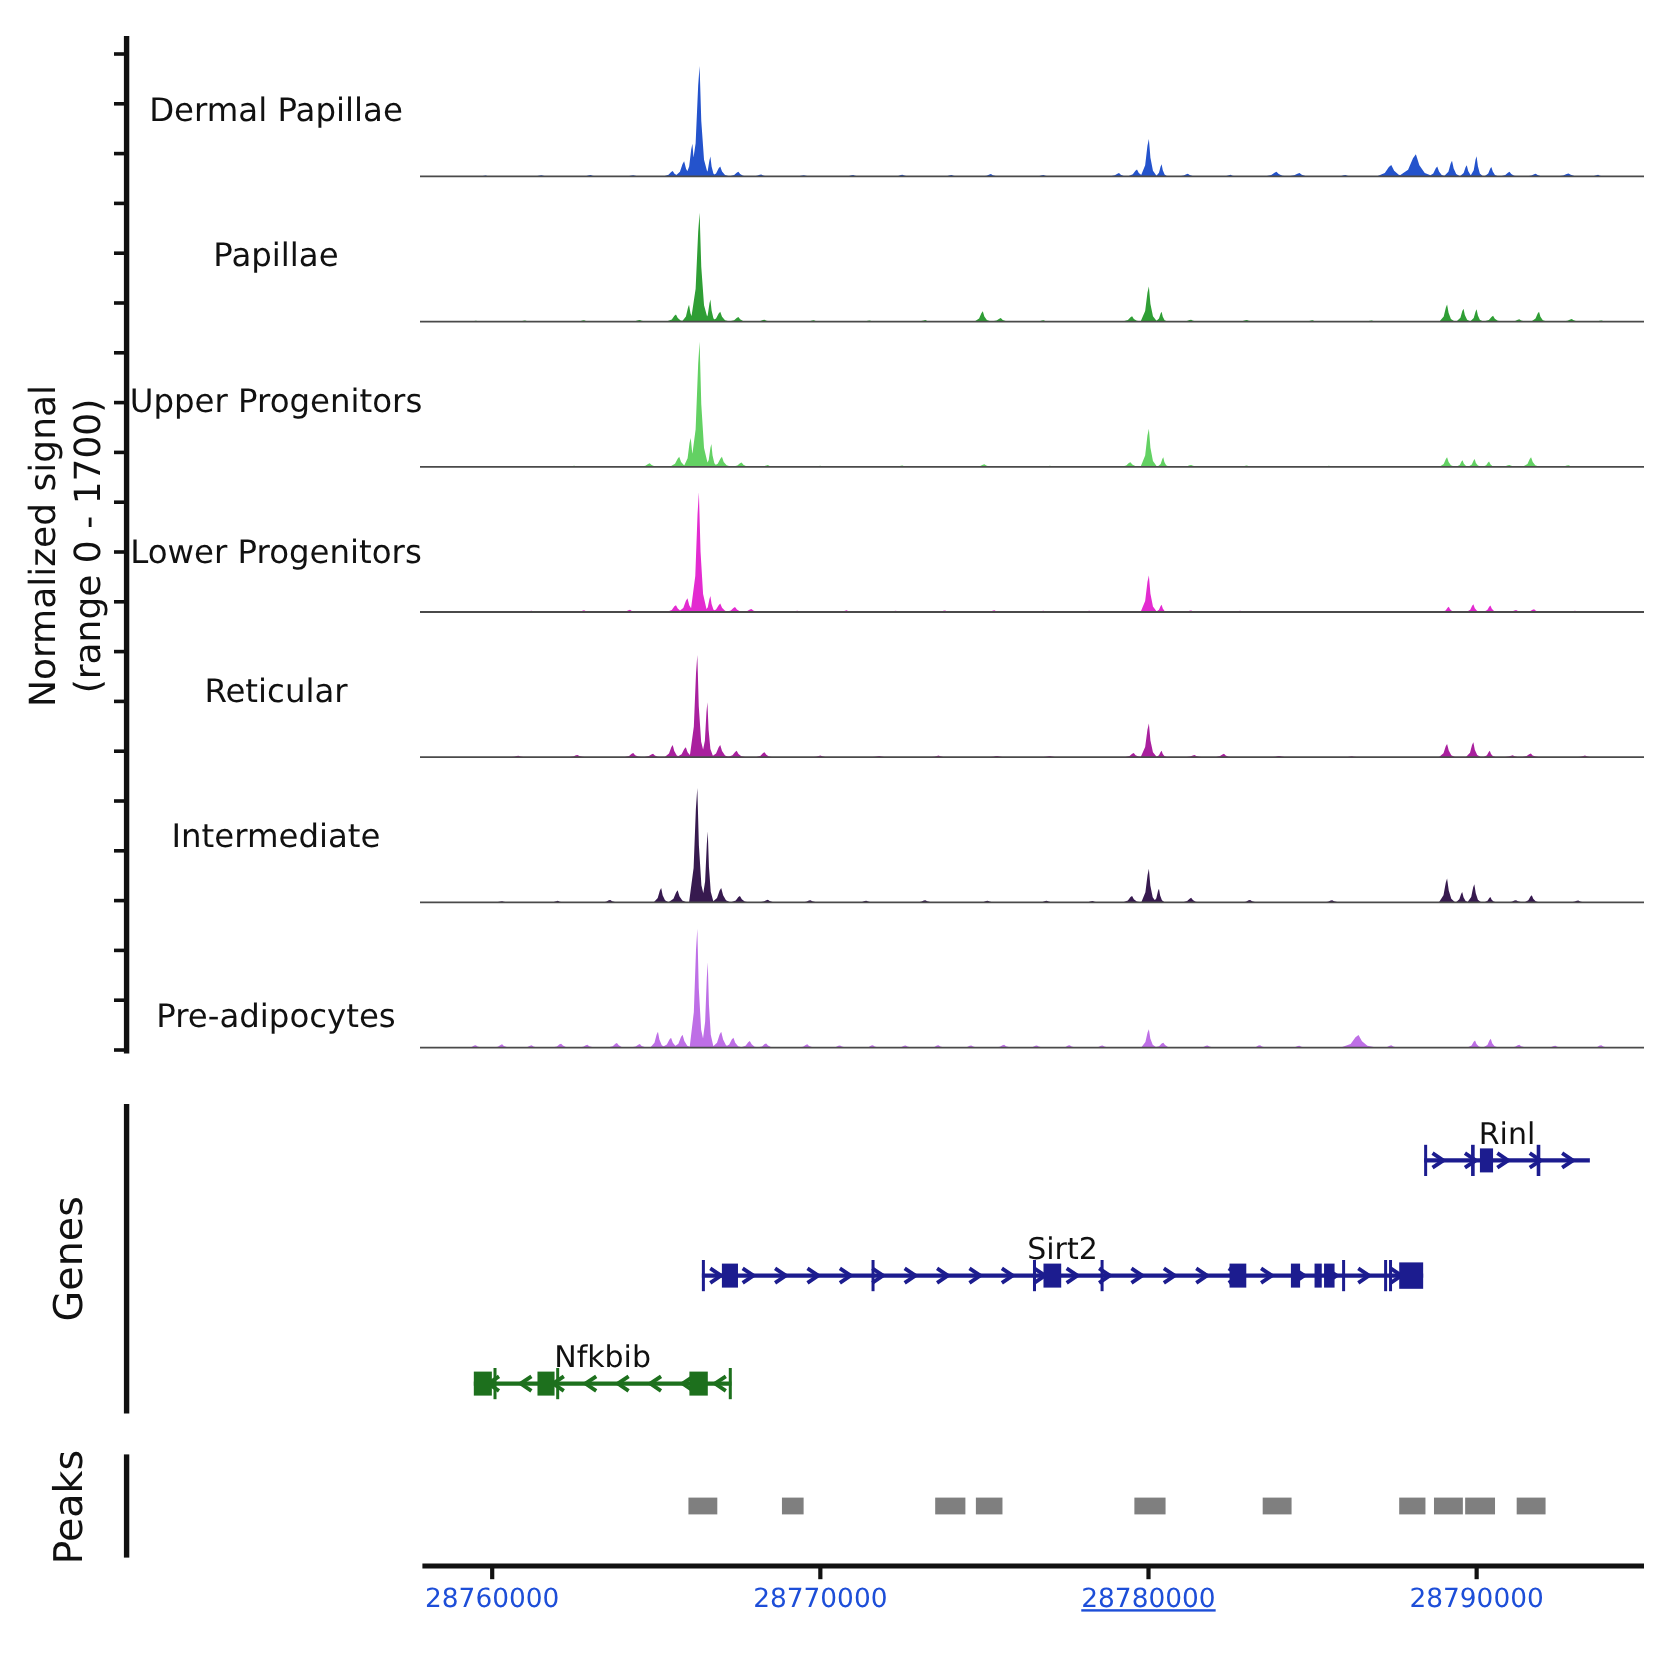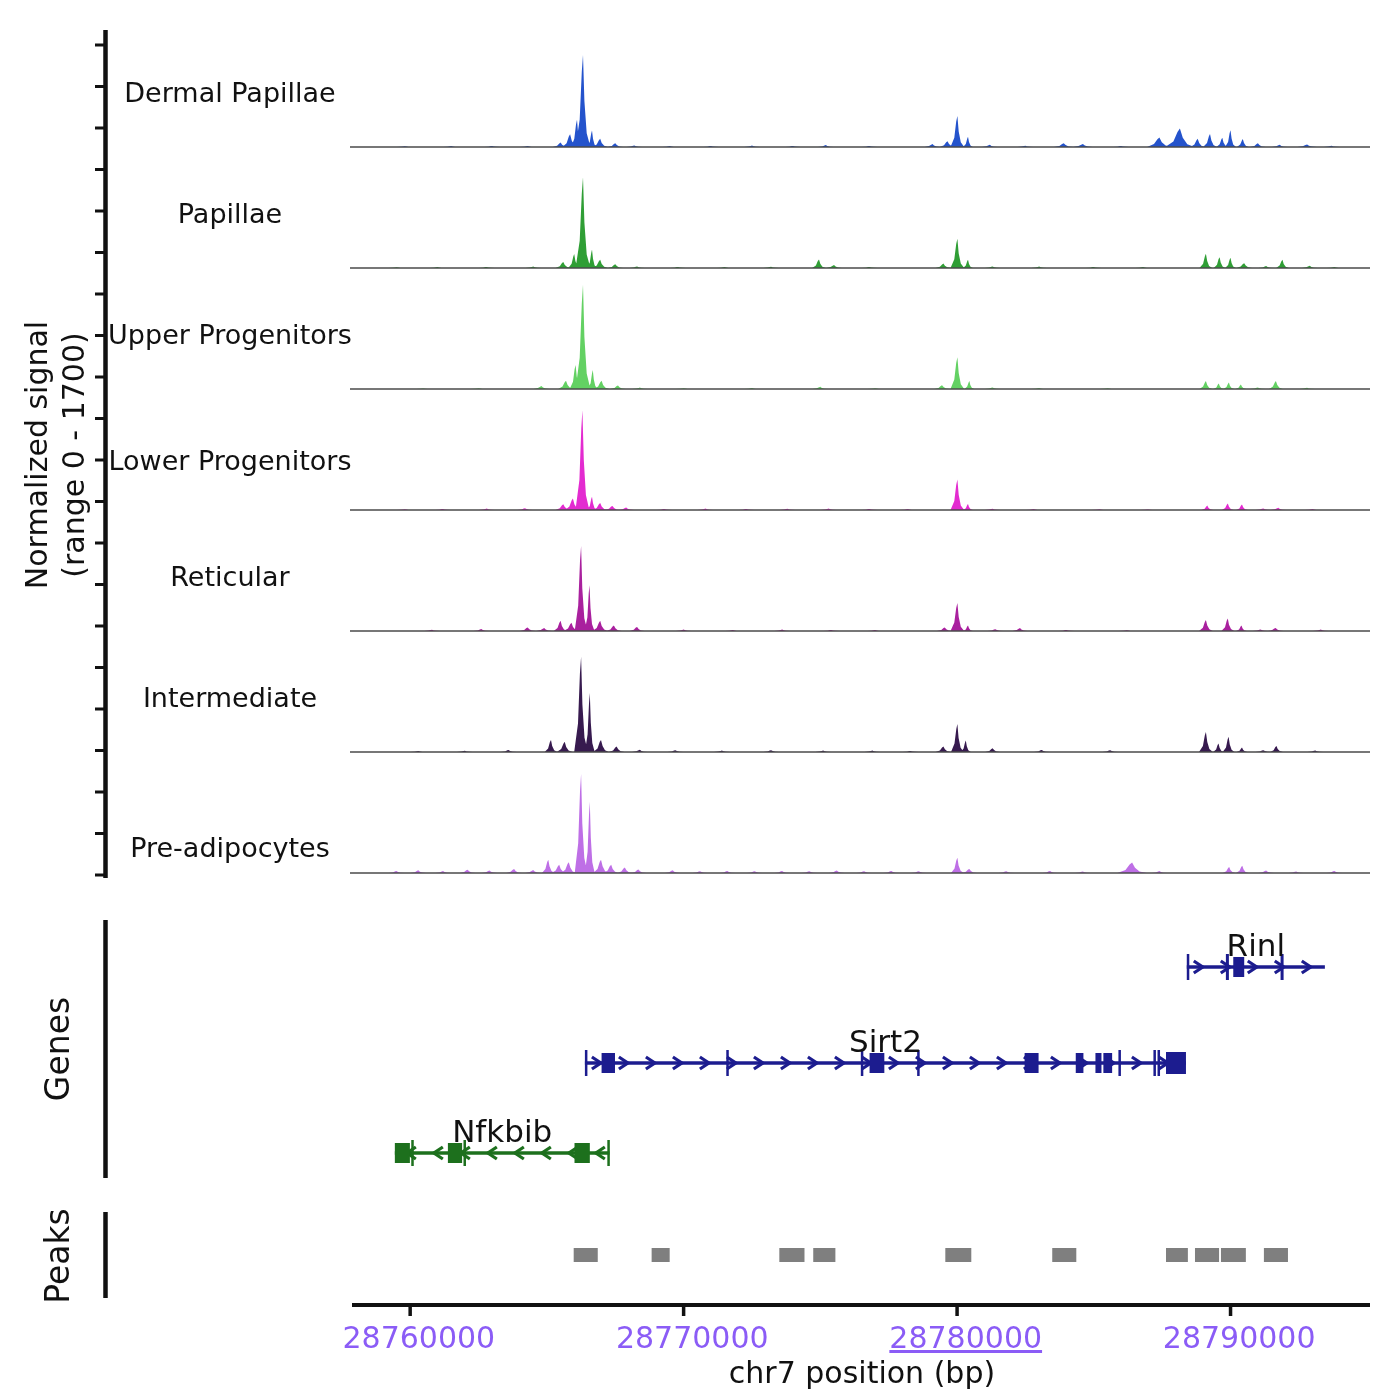--- a/index.html
+++ b/index.html
@@ -14,29 +14,29 @@
   }
   .rot-label {
     position:absolute; transform:translate(-50%,-50%) rotate(-90deg);
     white-space:nowrap; text-align:center; color:#111111;
   }
   #ylabel { left:55px; top:455px; font-size:30px; line-height:37px; }
   .section-label { font-size:33px; }
   #genes-label { left:57px; top:1049px; }
   #peaks-label { left:57px; top:1256px; }
   .x-tick-label {
-    position:absolute; width:170px; top:1320px; text-align:right;
-    font-size:30px; color:#8b5cf6;
+    position:absolute; width:170px; top:1320px; text-align:center;
+    font-size:22px; color:#1d4ed8;
   }
   #xlabel {
     position:absolute; width:420px; left:652px; top:1355px; text-align:center;
     font-size:30px; color:#111111;
   }
   .gene-label {
-    position:absolute; width:170px; text-align:center; font-size:31px;
+    position:absolute; width:170px; text-align:center; font-size:25px;
     line-height:24px; color:#111111;
   }
 </style>
 </head>
 <body>
 
 <div class="canvas">
   <svg id="plot-svg" width="1400" height="1400">
       <g>
         <line x1="105.5" y1="30" x2="105.5" y2="878" stroke="#111111" stroke-width="4.5"></line>
@@ -194,18 +194,17 @@
     <div>(range 0 - 1700)</div>
   </div>
   <div class="rot-label section-label" id="genes-label">Genes</div>
   <div class="rot-label section-label" id="peaks-label">Peaks</div>
 
   <div class="x-tick-label" style="left: 325.161px;">28760000</div>
   <div class="x-tick-label" style="left: 598.619px;">28770000</div>
   <div class="x-tick-label" style="left: 872.078px; text-decoration: underline;">28780000</div>
   <div class="x-tick-label" style="left: 1145.54px;">28790000</div>
 
-  <div id="xlabel">chr7 position (bp)</div>
 
   <div class="gene-label" style="left: 1170.83px; top: 933px;">Rinl</div>
   <div class="gene-label" style="left: 800.432px; top: 1029px;">Sirt2</div>
   <div class="gene-label" style="left: 417.18px; top: 1119px;">Nfkbib</div>
 </div>
 
 </body></html>

